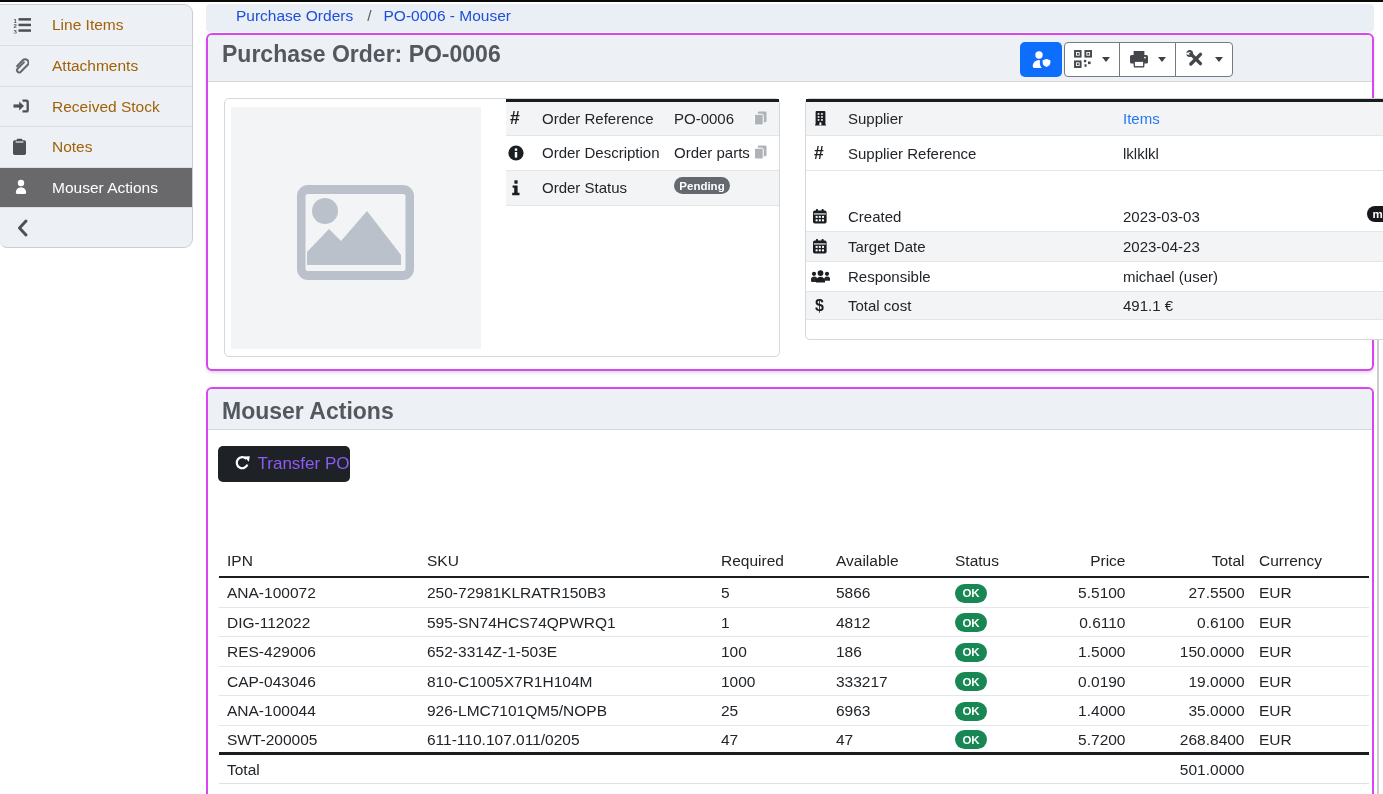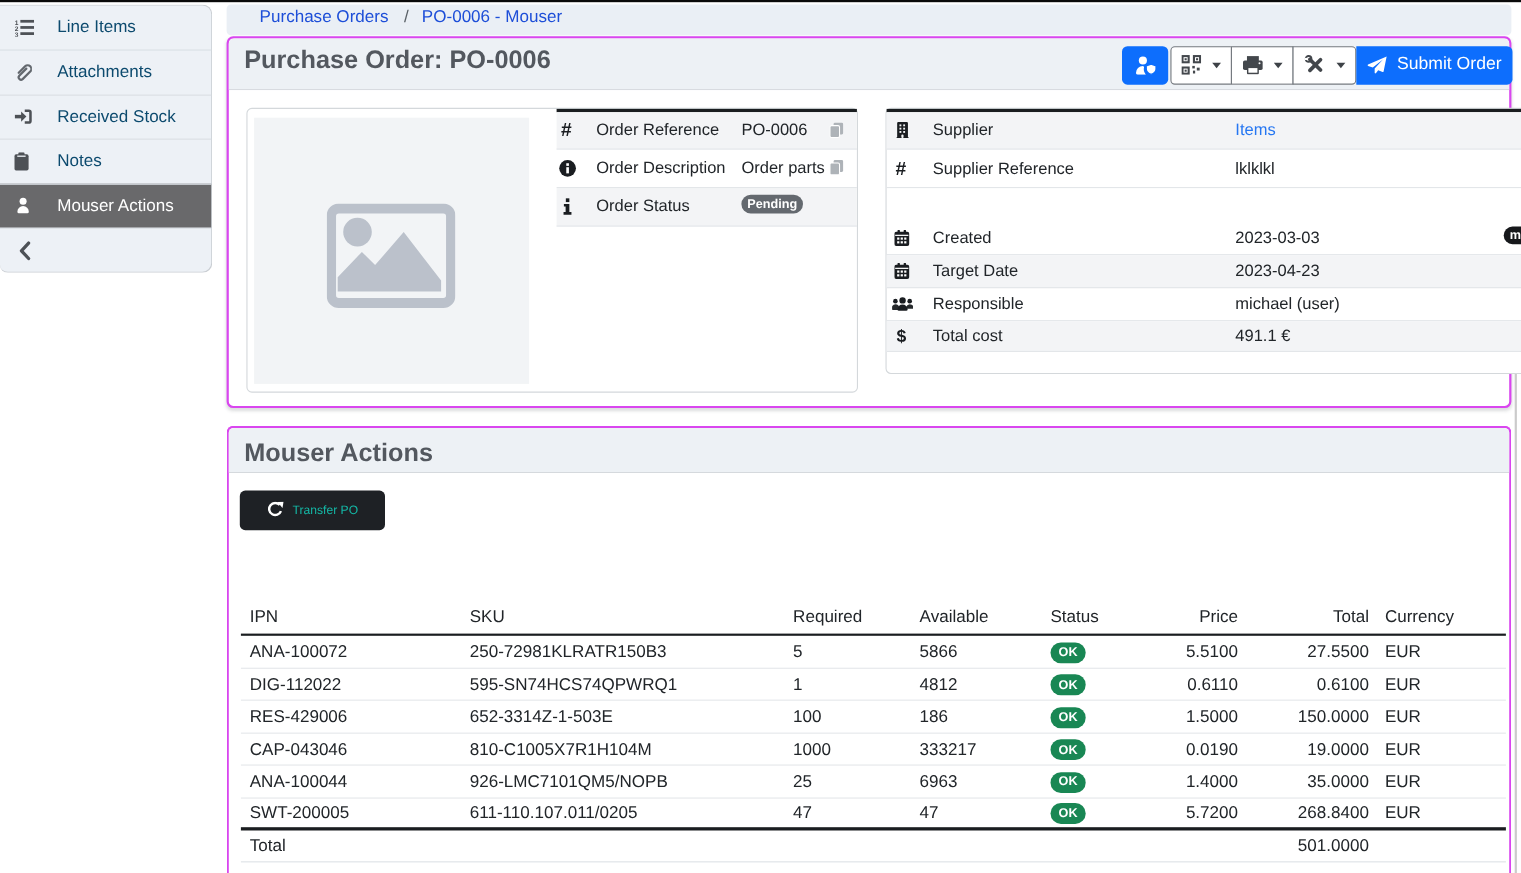--- a/index.html
+++ b/index.html
@@ -2,21 +2,21 @@
 <html><head>
 <meta charset="utf-8">
 <style>
 *{margin:0;padding:0;box-sizing:border-box}
 html,body{width:1383px;height:794px;overflow:hidden}
 body{font-family:"Liberation Sans",sans-serif;background:#fff;color:#212529;position:relative;font-size:15px}
 #topline{position:absolute;left:0;top:0;width:1383px;height:1.5px;background:#0a0a0a}
 #scrollline{position:absolute;left:1377px;top:128px;width:1.5px;height:666px;background:#cbcbcb}
 
 #sidebar{position:absolute;left:0;top:4px;width:193px;height:243.5px;background:#edf1f6;border:1px solid #c9cdd2;border-left:none;border-radius:0 9px 9px 7px}
-.sitem{position:relative;height:40.4px;line-height:40.4px;color:#0c4a6e;font-size:15.5px;padding-left:52px;border-top:1px solid #dadfe4}
+.sitem{position:relative;height:40.4px;line-height:40.4px;color:#a16207;font-size:15.5px;padding-left:52px;border-top:1px solid #dadfe4}
 .sitem:first-child{border-top:none}
 .sitem svg{position:absolute;left:13px;top:50%;transform:translateY(-50%)}
 .sitem.active{background:#69696b;color:#fff}
 
 #breadcrumb{position:absolute;left:206px;top:4px;width:1168px;height:27.5px;background:#eaeff5;border-radius:4px;line-height:23.5px;padding-left:30px;font-size:15.5px;color:#5b6167}
 #breadcrumb a{color:#1d4ed8;text-decoration:none}
 #breadcrumb .sep{display:inline-block;margin:0 12px 0 14px;color:#596066}
 
 .panel{position:absolute;background:#fff;border:2px solid #d946ef;border-radius:6px;box-shadow:0 2px 3px rgba(60,65,70,.18)}
 #panel1{left:206px;top:33px;width:1168px;height:338px}
@@ -53,21 +53,21 @@
 .drow .cp{position:absolute;right:12px;top:0;height:100%;display:flex;align-items:center}
 .gray{background:#f3f4f6}
 a.blue{color:#2677f2;text-decoration:none}
 
 .badge{display:inline-flex;align-items:center;justify-content:center;border-radius:10px;color:#fff;font-weight:bold;font-size:11.5px}
 .b-gray{background:#64696f}
 .b-red{background:#d93a4f}
 .b-dark{background:#16181b}
 .b-green{background:#198754}
 
-#btn-transfer{position:absolute;left:10px;top:57px;width:131.5px;height:35.5px;background:#1e2125;border-radius:5px;color:#14b8a6;font-size:11px;display:flex;align-items:center;justify-content:center}
+#btn-transfer{position:absolute;left:10px;top:57px;width:131.5px;height:35.5px;background:#1e2125;border-radius:5px;color:#8b5cf6;font-size:17px;display:flex;align-items:center;justify-content:flex-end}
 #btn-transfer svg{margin-right:8px}
 #alert{position:absolute;left:10px;top:94px;width:1150.5px;height:47px;background:#cdeff8;border-radius:5px;line-height:47px;padding-left:16px;color:#0b5d6d;font-size:15.5px}
 
 #dtable{position:absolute;left:10.5px;top:156.5px;width:1150px;font-size:15.5px}
 .trow{position:relative;width:100%}
 .trow > span{position:absolute;top:0;height:100%;display:flex;align-items:center}
 .c1{left:8.5px}.c2{left:208.5px}.c3{left:502.5px}.c4{left:617.5px}.c5{left:736.5px}
 .c6{right:243px;justify-content:flex-end}.c7{right:124px;justify-content:flex-end}.c8{left:1040.5px}
 #thead{height:32.5px;border-bottom:2.5px solid #1a1d20}
 .trow.data{height:29.5px;border-bottom:1px solid #e4e7ea}
@@ -165,23 +165,20 @@
         <svg width="19" height="18" viewBox="0 0 19 18">
           <g fill="#43474c">
             <rect x="8" y="0.5" width="3.4" height="17" rx="1.7" transform="rotate(45 9.5 9)"></rect>
             <rect x="8" y="0.5" width="3.4" height="17" rx="1.7" transform="rotate(-45 9.5 9)"></rect>
           </g>
           <circle cx="3.6" cy="3.6" r="2.6" stroke="#43474c" stroke-width="1.8" fill="none"></circle>
           <rect x="0.2" y="2.6" width="2.4" height="2" fill="#fff"></rect>
         </svg>
         <span class="caret"></span>
       </div>
-    <div class="hbtn" id="btn-submit"><svg width="18" height="16" viewBox="0 0 18 16">
-          <path d="M17.6 0.3 L0.7 7.6 c-0.6 0.3 -0.55 1.1 0.05 1.3 L5 10.4 L14.2 3.1 L6.7 11.2 v4 c0 0.6 0.75 0.85 1.1 0.4 l2.1 -2.7 4 1.5 c0.4 0.15 0.8 -0.1 0.9 -0.5 L17.6 0.3" fill="#fff"></path>
-        </svg>Submit Order</div>
   </div>
 
   <div class="card" id="card1">
     <div id="imgbox">
       <svg width="117" height="95" viewBox="0 0 117 95" style="transform:translateY(5px)">
           <g fill="#bbc1cb">
             <path d="M11 0 h95 a11 11 0 0 1 11 11 v73 a11 11 0 0 1 -11 11 H11 A11 11 0 0 1 0 84 V11 A11 11 0 0 1 11 0 z M11 9 a2.5 2.5 0 0 0 -2.5 2.5 v72 a2.5 2.5 0 0 0 2.5 2.5 h95 a2.5 2.5 0 0 0 2.5 -2.5 v-72 a2.5 2.5 0 0 0 -2.5 -2.5 z"></path>
             <circle cx="28" cy="26" r="13"></circle>
             <path d="M10 80 V67 L32 44 L44 56 L70 26 L104 70 v10 z"></path>
           </g>

